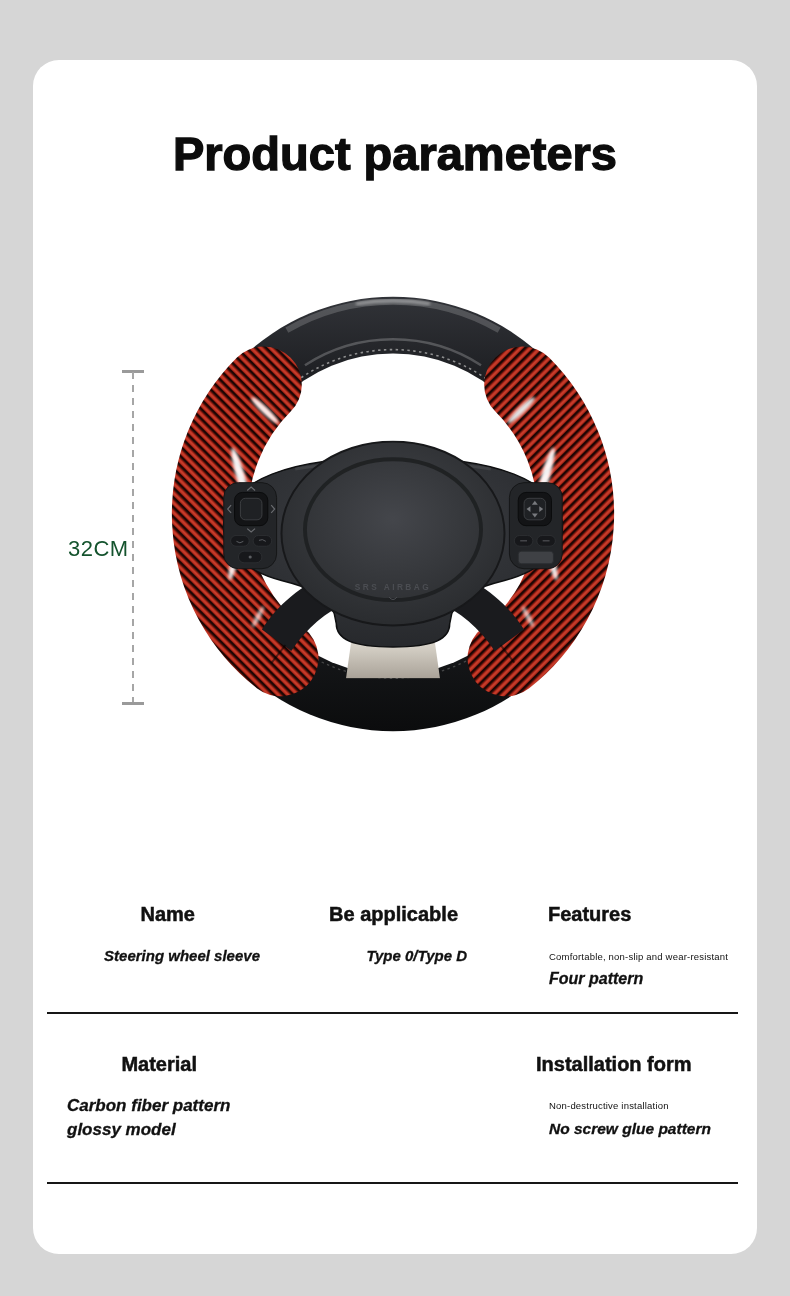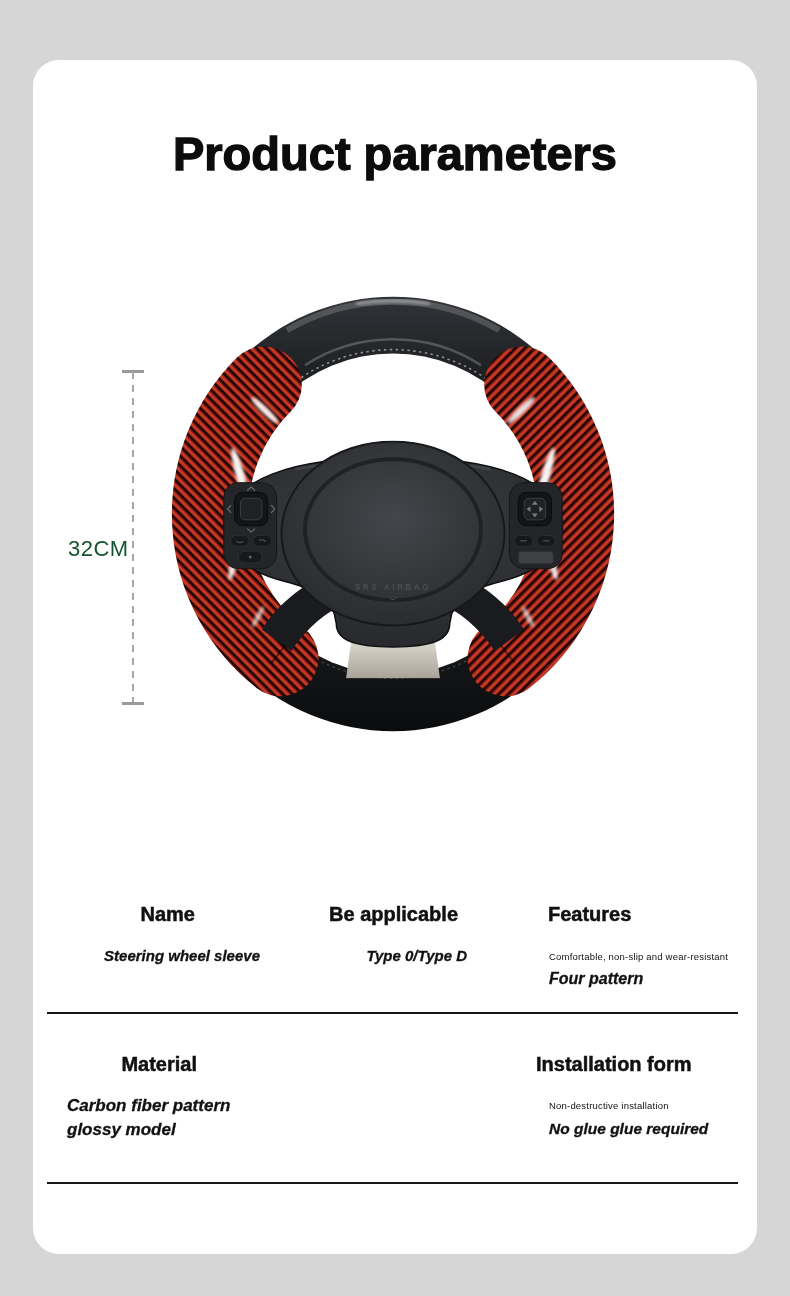--- a/index.html
+++ b/index.html
@@ -206,15 +206,15 @@
 <div class="abs note" style="left:549px;top:951px">Comfortable, non-slip and wear-resistant</div>
 <div class="abs v" style="left:549px;top:970px;font-size:16px">Four pattern</div>
 
 <div class="abs divider" style="top:1012px"></div>
 
 <div class="abs h1 center" style="left:62px;top:1053px;width:135px">Material</div>
 <div class="abs v" style="left:67px;top:1094px;width:195px;font-size:17px;line-height:24px">Carbon fiber pattern glossy model</div>
 
 <div class="abs h1" style="left:536px;top:1053px">Installation form</div>
 <div class="abs note" style="left:549px;top:1100px">Non-destructive installation</div>
-<div class="abs v" style="left:549px;top:1120px;font-size:15.5px">No glue glue required</div>
+<div class="abs v" style="left:549px;top:1120px;font-size:15.5px">No screw glue pattern</div>
 
 <div class="abs divider" style="top:1182px"></div>
 
 </body></html>

